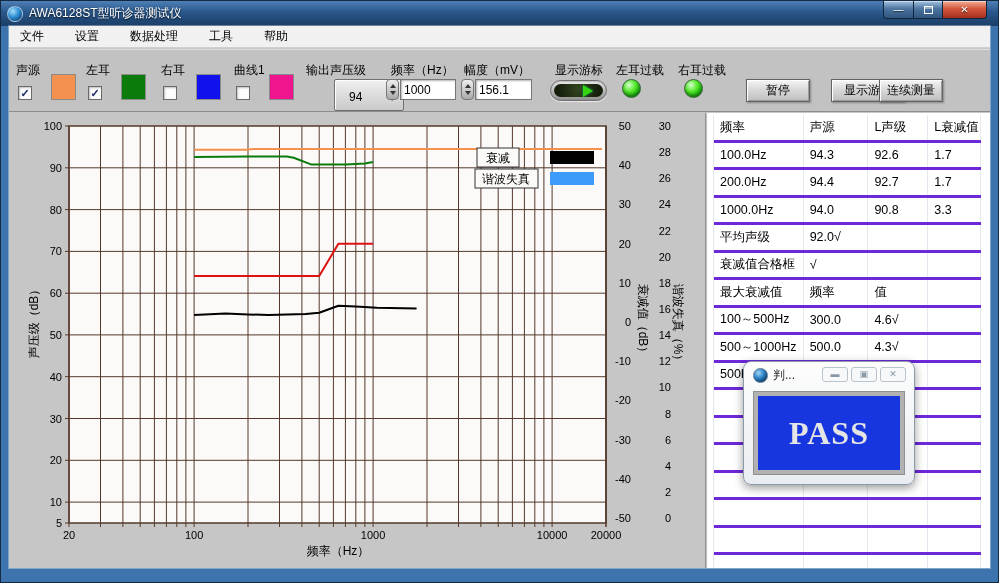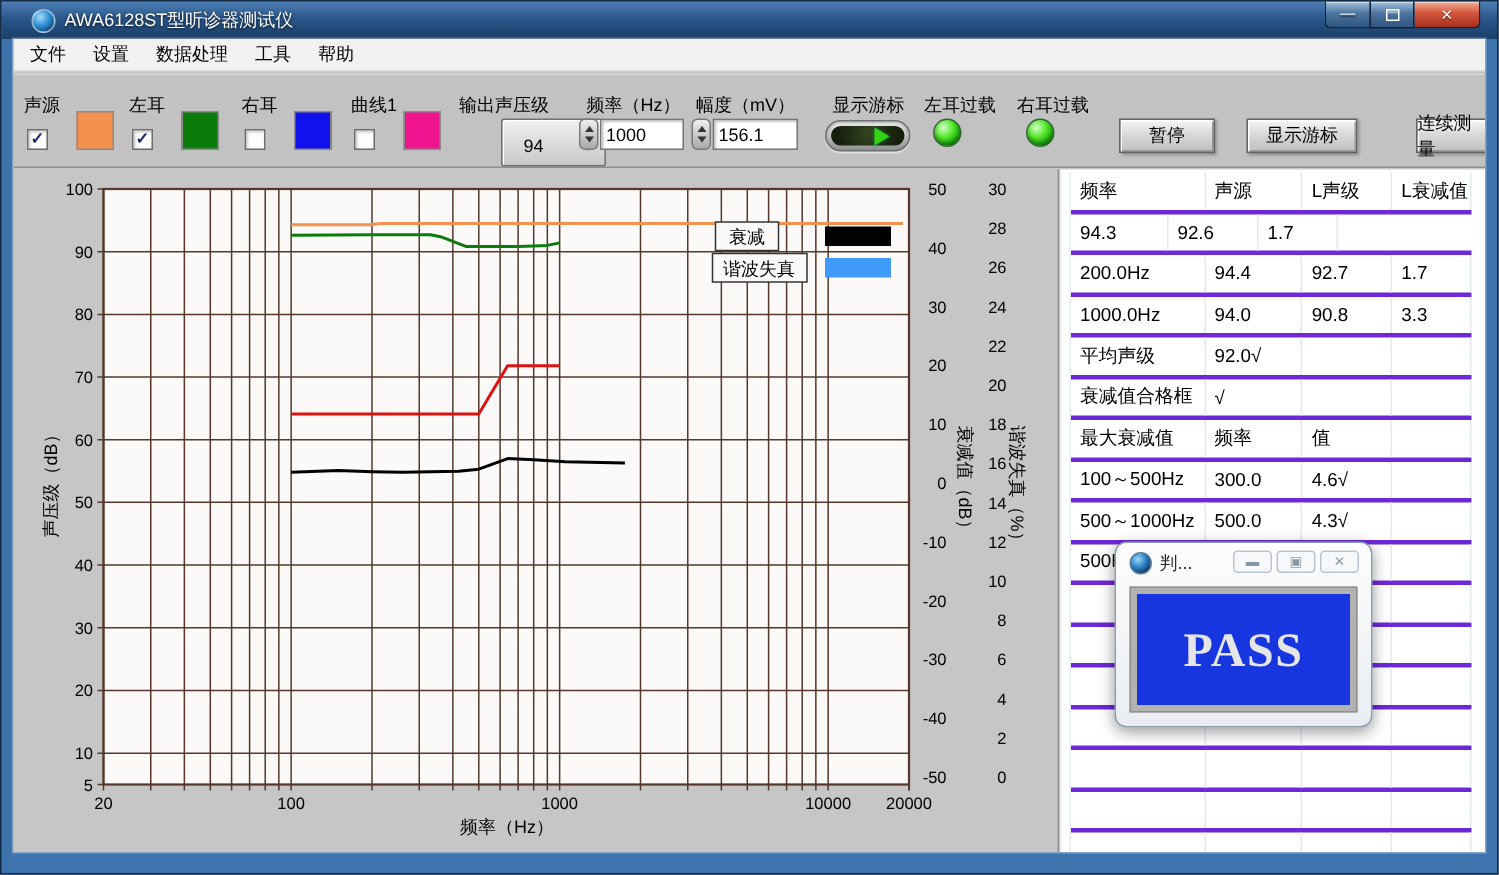--- a/index.html
+++ b/index.html
@@ -3,40 +3,40 @@
 <meta charset="utf-8">
 <style>
   html,body{margin:0;padding:0;background:#4b4b4b;}
   *{box-sizing:border-box;}
   .win{position:relative;width:999px;height:583px;background:#3e74ad;
        font-family:"Liberation Sans",sans-serif;font-size:12px;color:#000;
        border:1px solid #122a44;overflow:hidden;}
   
   .titlebar{position:absolute;left:0;top:0;right:0;height:25px;
     background:linear-gradient(180deg,#4d7fb5 0%,#2a578b 45%,#1a3e66 100%);
-    display:flex;align-items:center;padding-left:20px;color:#fff;
+    display:flex;align-items:center;padding-left:6px;color:#fff;
     text-shadow:0 1px 2px rgba(0,0,0,.85);}
   .app-icon{width:16px;height:16px;border-radius:50%;margin-right:6px;flex:0 0 auto;
     background:radial-gradient(circle at 35% 30%,#a8dcf8,#2e8fd4 45%,#0b3c6e 85%);
     border:1px solid rgba(255,255,255,.55);}
   .winbtns{position:absolute;top:0;right:11px;display:flex;}
   .winbtn{height:18px;border:1px solid #10253c;border-top:none;display:flex;
     align-items:center;justify-content:center;color:#fff;font-size:10px;
     background:linear-gradient(180deg,rgba(200,222,240,.7),rgba(98,132,168,.55) 45%,rgba(58,92,130,.6));
     box-shadow:inset 0 1px 0 rgba(255,255,255,.5);text-shadow:0 1px 1px rgba(0,0,0,.7);}
   .winbtn.min{width:30px;border-bottom-left-radius:4px;border-right:none;}
   .winbtn.max{width:30px;}
   .winbtn.close{width:44px;border-left:none;border-bottom-right-radius:4px;
     background:linear-gradient(180deg,#f2b09a,#d4573c 45%,#a52f1e);}
   .maxglyph{width:9px;height:8px;border:1px solid #fff;display:inline-block;box-shadow:inset 0 2px 0 rgba(255,255,255,.4);}
   
   .content{position:absolute;left:8px;right:8px;top:25px;bottom:14px;background:#c6c6c6;
     box-shadow:0 0 0 1px rgba(255,255,255,.35);overflow:hidden;}
   .menubar{position:absolute;left:0;right:0;top:0;height:22px;background:#f1f1f1;
-    border-bottom:1px solid #cfcfcf;display:flex;align-items:center;padding-left:2px;}
+    border-bottom:1px solid #cfcfcf;display:flex;align-items:center;padding-left:2px;gap:13px;}
   .menu-item{padding:3px 9px;cursor:default;}
   
   .toolbar{position:absolute;left:0;right:0;top:23px;height:63px;background:#c2c2c2;
     border-bottom:1px solid #8d8d8d;box-shadow:inset 0 1px 0 #dedede;}
   .tlabel{position:absolute;font-size:12px;white-space:nowrap;}
   .channel{position:absolute;top:13px;width:66px;height:42px;}
   .ch-label{font-size:12px;}
   .ch-box{position:absolute;left:2px;top:24px;width:14px;height:14px;background:#fdfdfd;
     border:1px solid #6b6b6b;box-shadow:inset 1px 1px 2px rgba(0,0,0,.25);
     font-size:11px;line-height:12px;text-align:center;color:#1b2b6b;font-weight:bold;}
@@ -181,21 +181,21 @@
 
       <div class="tlabel" style="left:669px;top:13px;">右耳过载</div>
       <div class="led" style="left:675px;"></div>
 
       <div class="tb-btn" style="left:737px;width:64px;">
         <span>暂停</span>
       </div>
       <div class="tb-btn" style="left:822px;width:74px;">
         <span>显示游标</span>
       </div>
-      <div class="tb-btn" style="left:935px;width:48px;">
+      <div class="tb-btn" style="left:870px;width:64px;">
         <span>连续测量</span>
       </div>
     </div>
 
     <div class="mainarea">
       <div class="chart-panel">
         <div id="chart"><svg width="697" height="459" viewBox="0 0 697 459">
               <rect x="60" y="13" width="537" height="397" fill="#FBFAF8" stroke="none"></rect>
               <g stroke="#55382B" stroke-width="1">
                 <line x1="60.0" y1="13" x2="60.0" y2="410"></line>
@@ -341,20 +341,21 @@
       </div>
       <div class="right-panel">
         <div class="rtable" id="rtable">
             <div class="trow">
               <div class="tcell c0">频率</div>
               <div class="tcell c1">声源</div>
               <div class="tcell c2">L声级</div>
               <div class="tcell c3">L衰减值</div>
             </div>
             <div class="trow">
+              <div class="tcell c0">100.0Hz</div>
               <div class="tcell c1">94.3</div>
               <div class="tcell c2">92.6</div>
               <div class="tcell c3">1.7</div>
             </div>
             <div class="trow">
               <div class="tcell c0">200.0Hz</div>
               <div class="tcell c1">94.4</div>
               <div class="tcell c2">92.7</div>
               <div class="tcell c3">1.7</div>
             </div>

